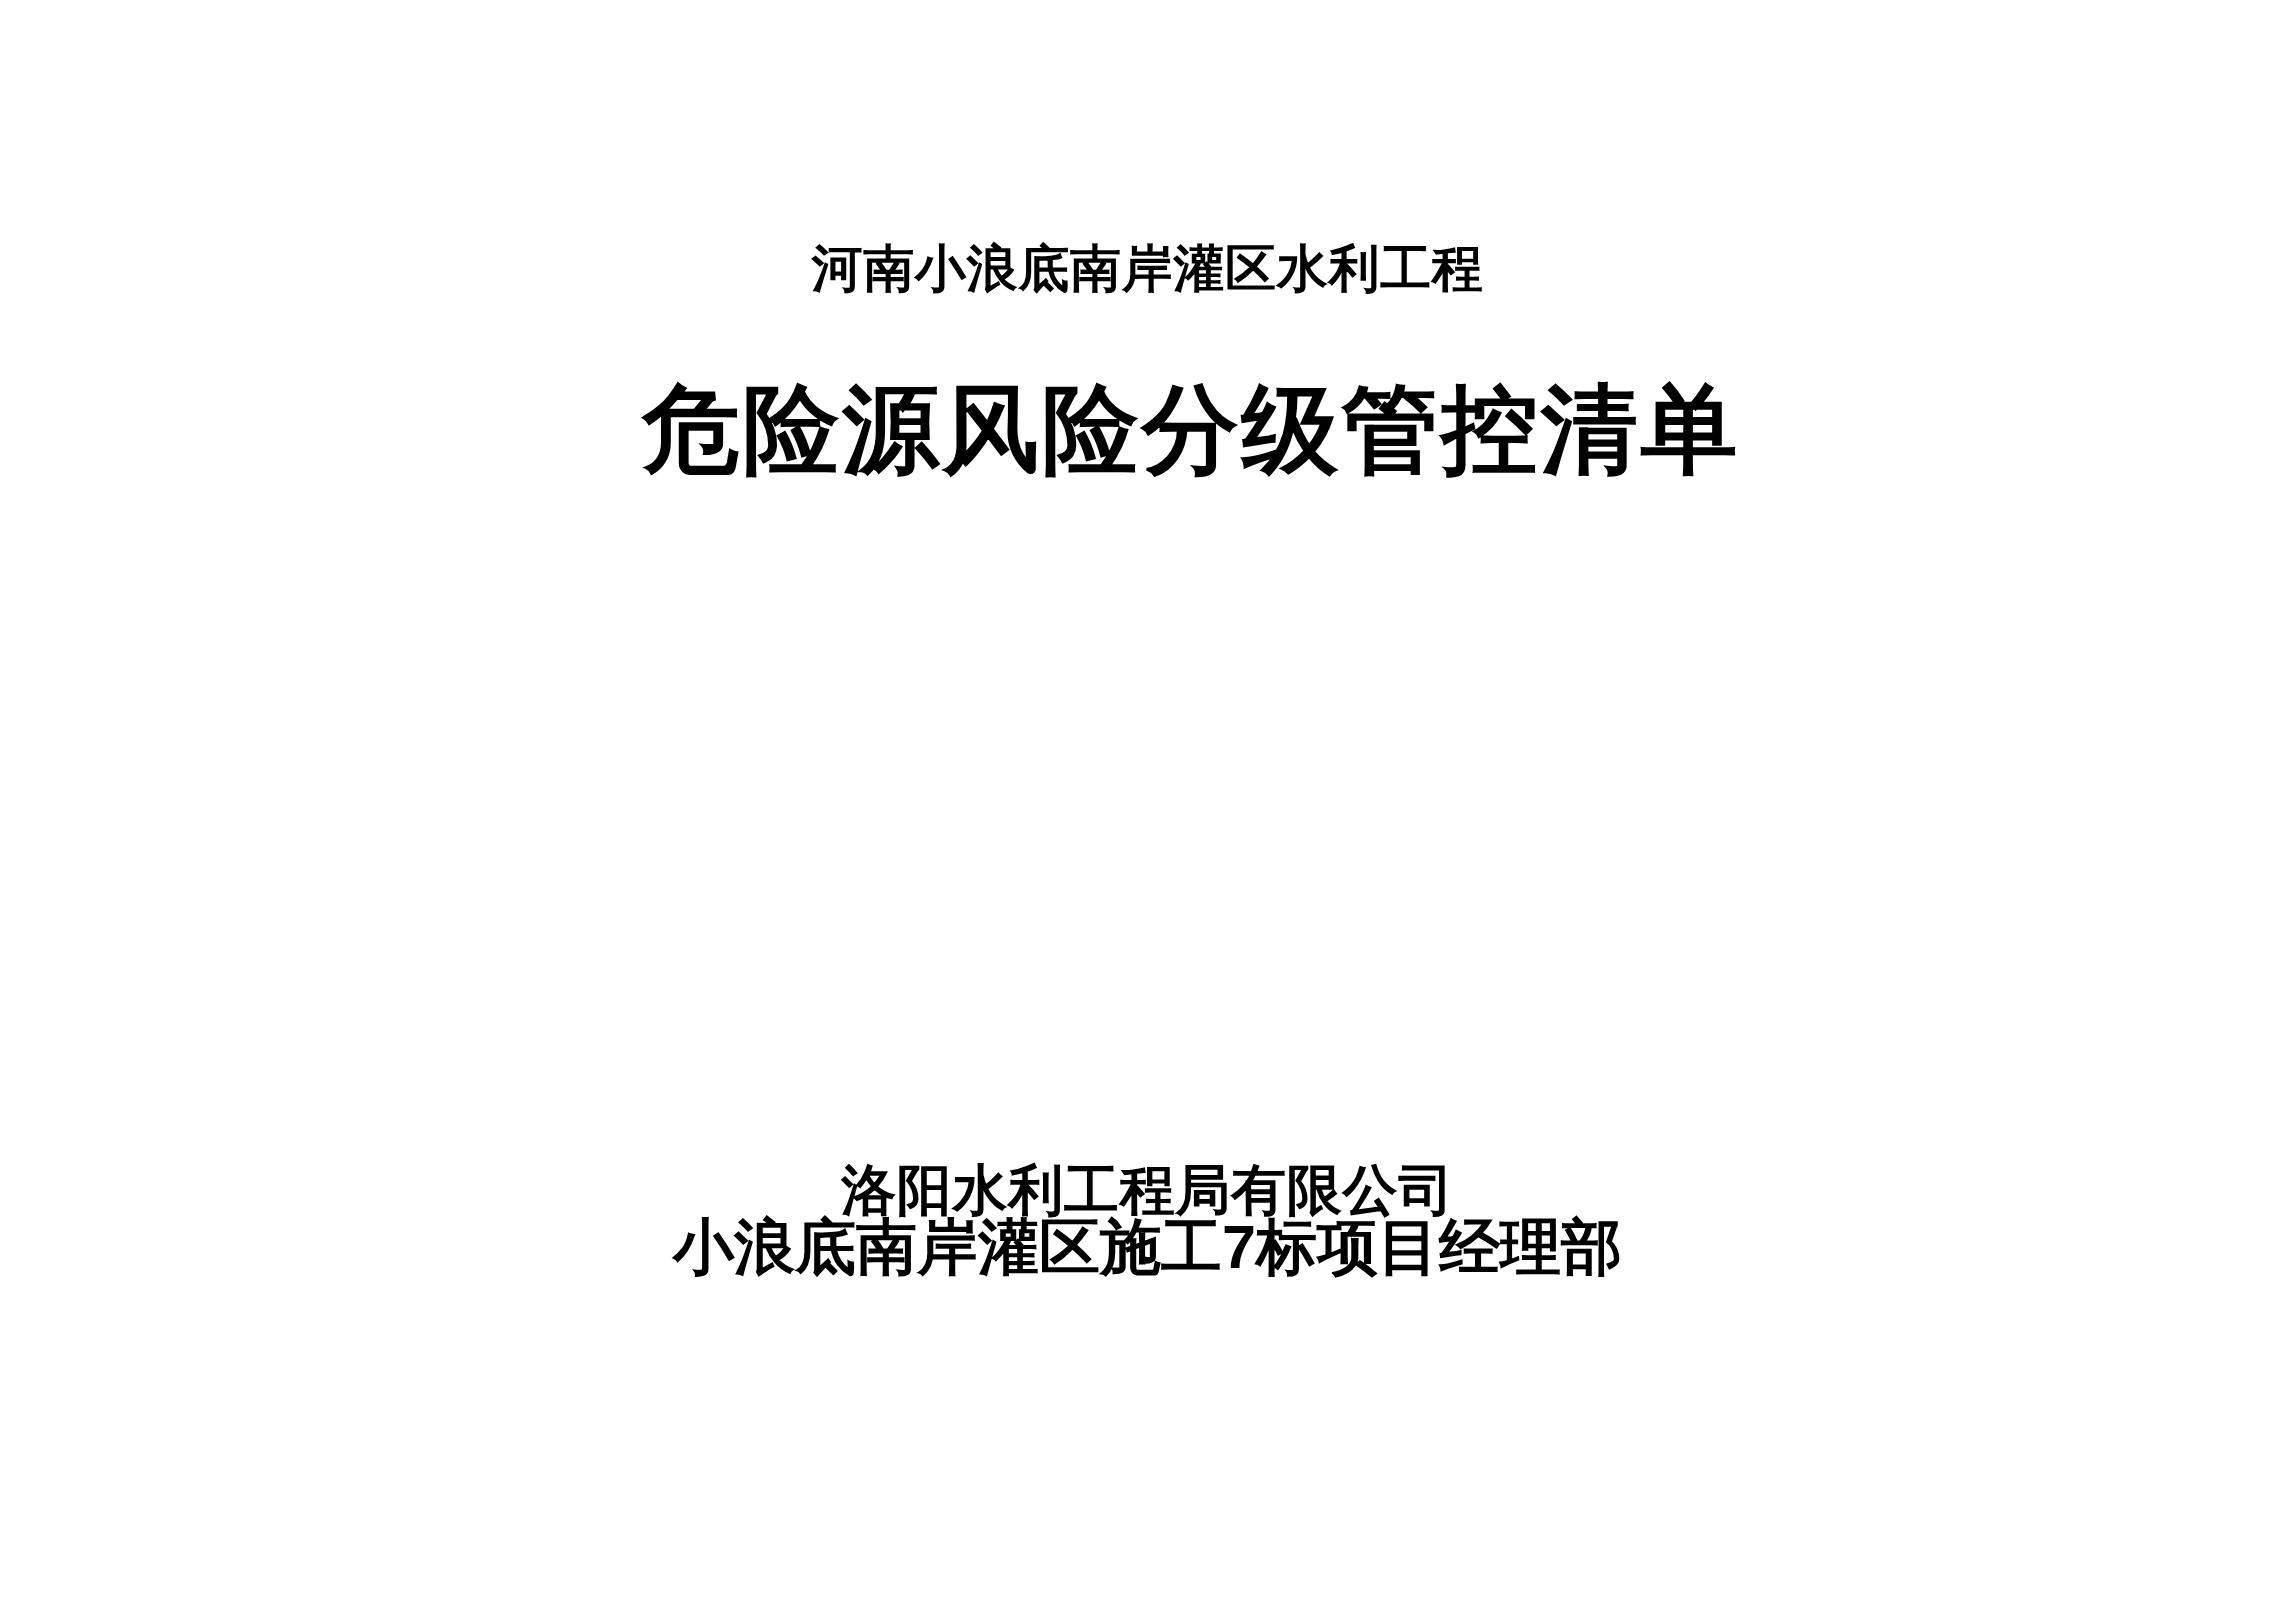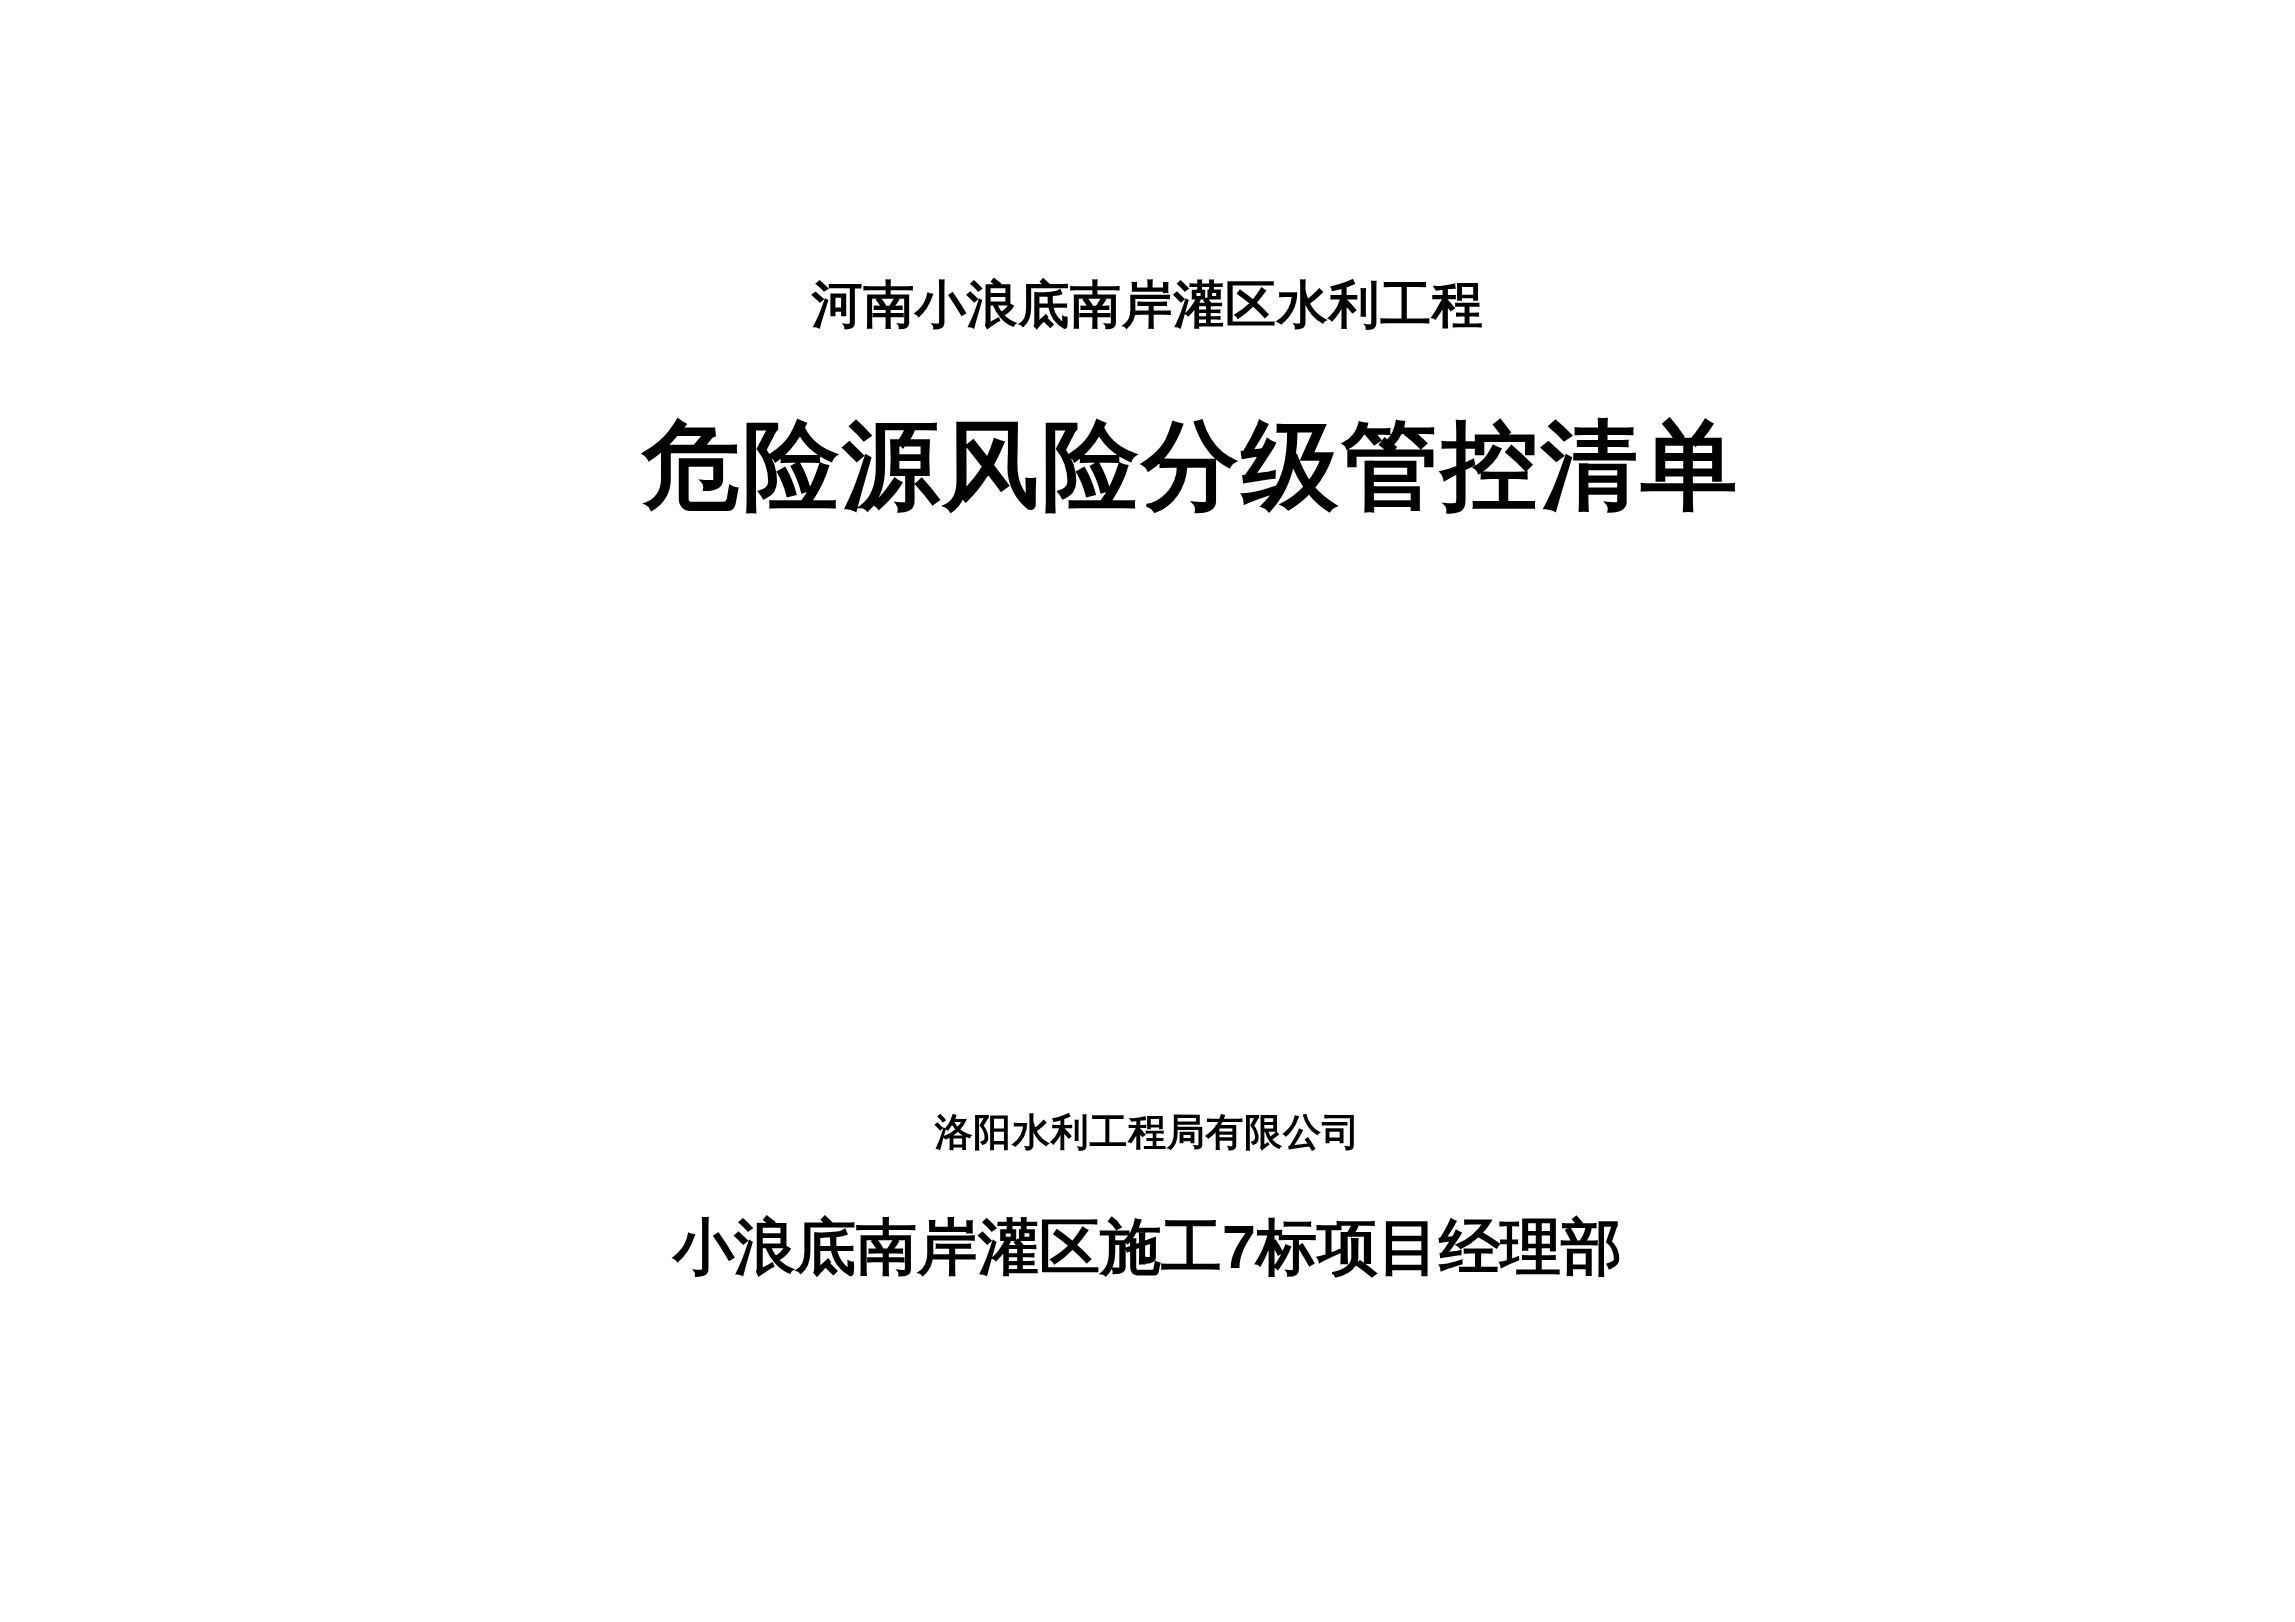--- a/index.html
+++ b/index.html
@@ -20,39 +20,38 @@
     left: 0;
     width: 100%;
     text-align: center;
     white-space: nowrap;
     line-height: 1;
     font-weight: 700;
     color: #000000;
   }
   .serif-line {
     font-family: "Liberation Serif", "DejaVu Serif", serif;
-    margin-top: 36px;
   }
   .sans-line {
     font-family: "Liberation Sans", "DejaVu Sans", sans-serif;
   }
   .project-subtitle {
     top: 244px;
     font-size: 51px;
     letter-spacing: 0.7px;
   }
   .main-title {
     top: 382px;
     font-size: 97px;
     letter-spacing: 2.8px;
     padding-left: 44px;
   }
   .company-name {
-    top: 1113px;
-    font-size: 38px;
+    top: 1163px;
+    font-size: 55px;
     letter-spacing: 0.7px;
   }
   .department-name {
     top: 1217px;
     font-size: 61px;
   }
   .date-note {
     top: 1317px;
     font-size: 38px;
   }

